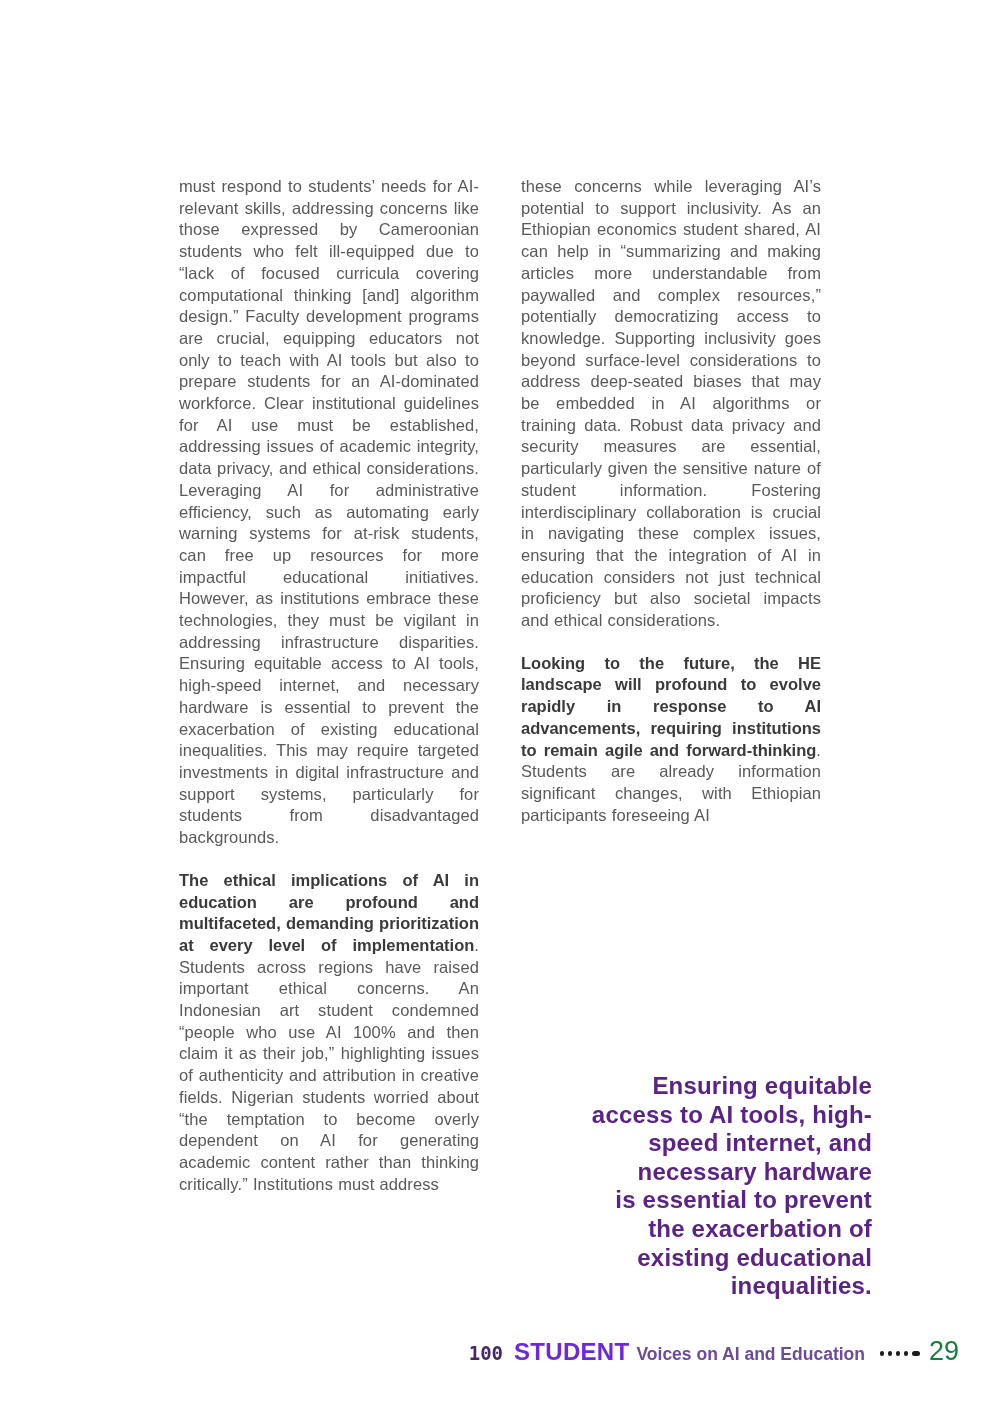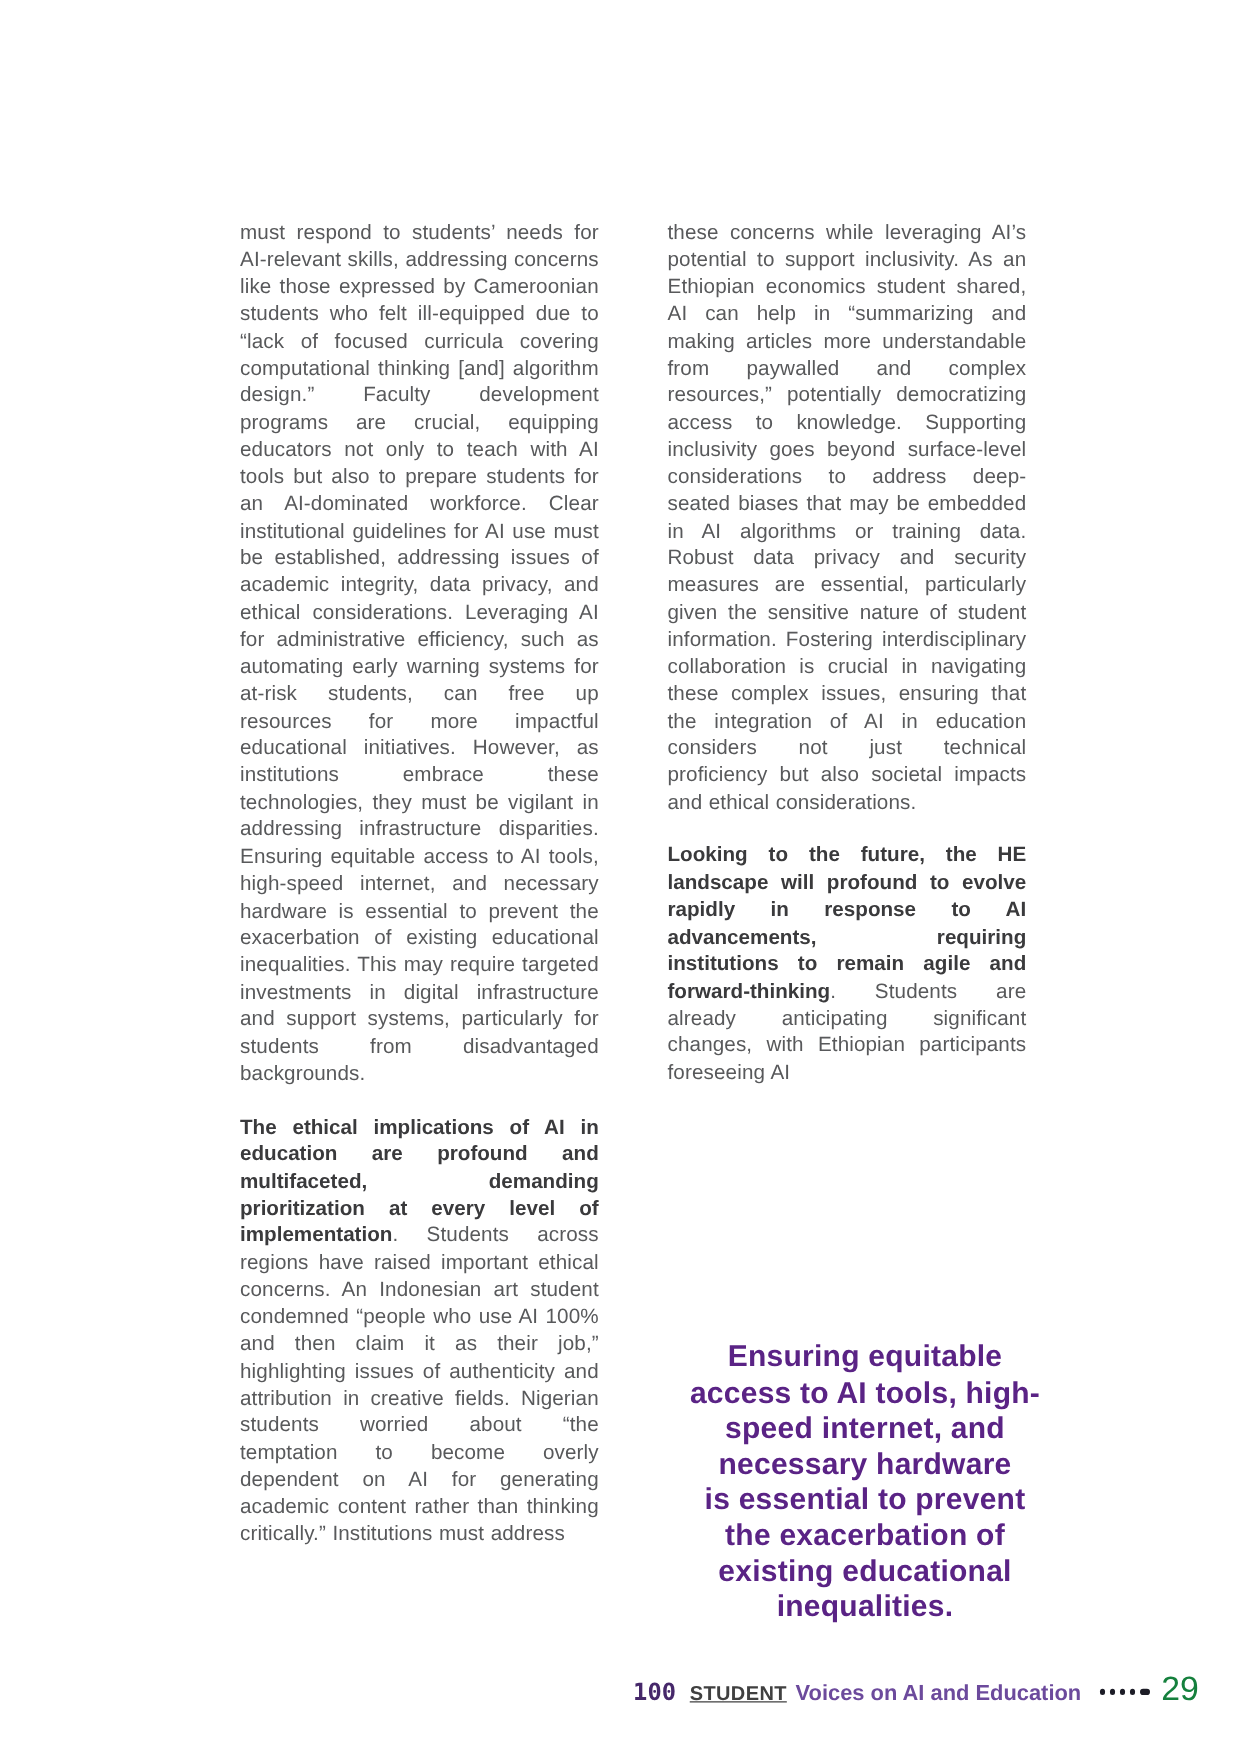--- a/index.html
+++ b/index.html
@@ -19,39 +19,39 @@
     position: absolute;
     left: 176px;
     top: 176px;
     display: flex;
     gap: 39px;
   }
   .col {
     width: 303px;
   }
   .body-para {
-    margin: 0 0 21px 16px;
+    margin: 0 0 21px 3px;
     font-size: 16.5px;
     line-height: 21.7px;
     text-align: justify;
     color: #58595b;
     letter-spacing: 0.1px;
     word-spacing: 0.5px;
   }
   .bold-lead {
     font-weight: bold;
     color: #3a3a3c;
     letter-spacing: 0;
   }
   .pull-quote {
     position: absolute;
     top: 1072px;
     right: 120px;
     width: 360px;
-    text-align: center;
+    text-align: right;
     white-space: pre-line;
     font-weight: bold;
     font-size: 24px;
     line-height: 28.6px;
     color: #5a2385;
     letter-spacing: 0.2px;
   }
   .footer {
     position: absolute;
     top: 1336px;
@@ -61,25 +61,24 @@
     margin-left: 20px;
   }
   .footer-num {
     font-family: "DejaVu Sans Mono", monospace;
     font-weight: bold;
     font-size: 19px;
     color: #46286a;
   }
   .footer-student {
     font-weight: bold;
-    font-size: 16px;
-    color: #404040;
+    font-size: 24px;
+    color: #6d28d9;
     margin-left: 11px;
     letter-spacing: 0.3px;
-    text-decoration: underline;
   }
   .footer-rest {
     font-size: 17.5px;
     color: #6c4a9c;
     margin-left: 7px;
     font-weight: bold;
   }
   .dots {
     display: flex;
     gap: 3.5px;
@@ -111,21 +110,21 @@
 
   <div class="columns">
 
     <div class="col">
       <p class="body-para"><span>must respond to students’ needs for AI-relevant skills, addressing concerns like those expressed by Cameroonian students who felt ill-equipped due to “lack of focused curricula covering computational thinking [and] algorithm design.” Faculty development programs are crucial, equipping educators not only to teach with AI tools but also to prepare students for an AI-dominated workforce. Clear institutional guidelines for AI use must be established, addressing issues of academic integrity, data privacy, and ethical considerations. Leveraging AI for administrative efficiency, such as automating early warning systems for at-risk students, can free up resources for more impactful educational initiatives.  However, as institutions embrace these technologies, they must be vigilant in addressing infrastructure disparities. Ensuring equitable access to AI tools, high-speed internet, and necessary hardware is essential to prevent the exacerbation of existing educational inequalities. This may require targeted investments in digital infrastructure and support systems, particularly for students from disadvantaged backgrounds.</span></p>
       <p class="body-para"><span class="bold-lead">The ethical implications of AI in education are profound and multifaceted, demanding prioritization at every level of implementation</span><span>. Students across regions have raised important ethical concerns. An Indonesian art student condemned “people who use AI 100% and then claim it as their job,” highlighting issues of authenticity and attribution in creative fields. Nigerian students worried about “the temptation to become overly dependent on AI for generating academic content rather than thinking critically.” Institutions must address</span></p>
     </div>
 
     <div class="col">
       <p class="body-para"><span>these concerns while leveraging AI’s potential to support inclusivity. As an Ethiopian economics student shared, AI can help in “summarizing and making articles more understandable from paywalled and complex resources,” potentially democratizing access to knowledge. Supporting inclusivity goes beyond surface-level considerations to address deep-seated biases that may be embedded in AI algorithms or training data. Robust data privacy and security measures are essential, particularly given the sensitive nature of student information. Fostering interdisciplinary collaboration is crucial in navigating these complex issues, ensuring that the integration of AI in education considers not just technical proficiency but also societal impacts and ethical considerations.</span></p>
-      <p class="body-para"><span class="bold-lead">Looking to the future, the HE landscape will profound to evolve rapidly in response to AI advancements, requiring institutions to remain agile and forward-thinking</span><span>. Students are already anticipating significant changes, with Ethiopian participants foreseeing AI</span></p>
+      <p class="body-para"><span class="bold-lead">Looking to the future, the HE landscape will profound to evolve rapidly in response to AI advancements, requiring institutions to remain agile and forward-thinking</span><span>. Students are already information significant changes, with Ethiopian participants foreseeing AI</span></p>
     </div>
 
   </div>
 
   <div class="pull-quote">Ensuring equitable
 access to AI tools, high-
 speed internet, and
 necessary hardware
 is essential to prevent
 the exacerbation of

